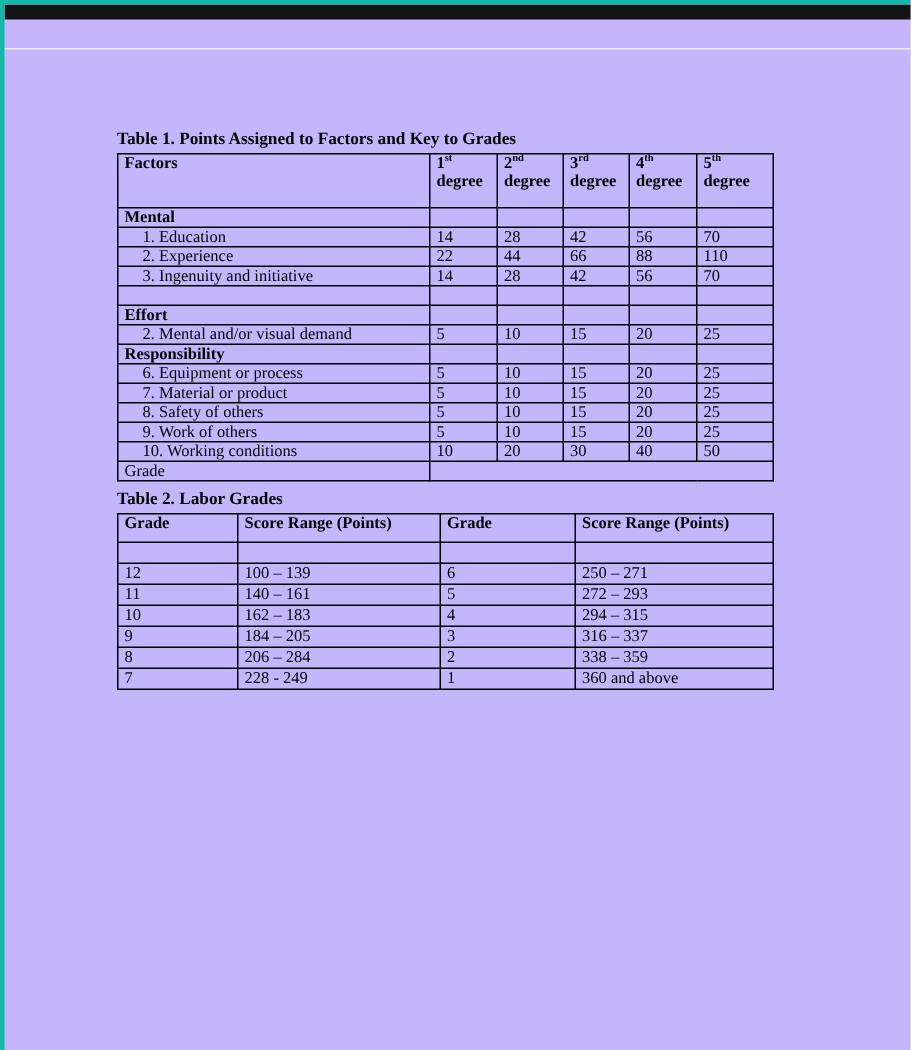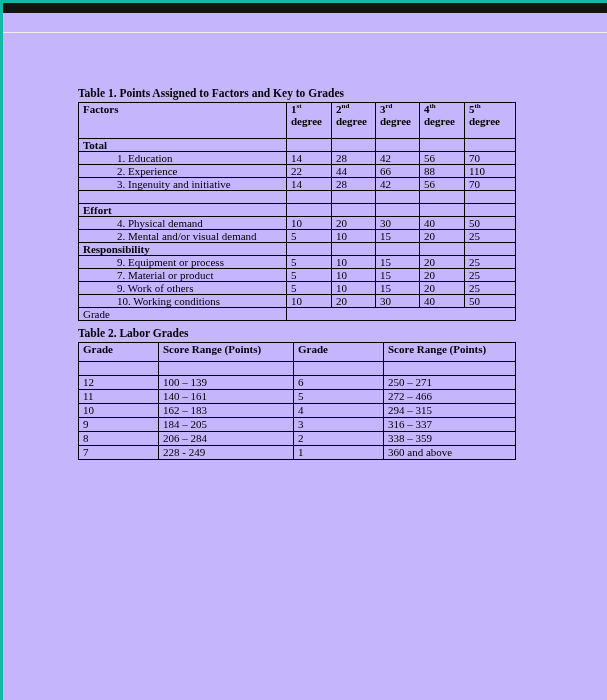--- a/index.html
+++ b/index.html
@@ -26,21 +26,21 @@
     vertical-align:top;
     padding:0 2px 0 4px;
     line-height:12px;
     overflow:hidden;
     white-space:nowrap;
   }
   th{font-weight:bold;}
   .t1 tr{height:13px;}
   .t1 thead tr{height:36px;}
   .section-cell{font-weight:bold;}
-  .item-cell{padding-left:38px;margin-left:20px;}
+  .item-cell{padding-left:16px;margin-left:20px;}
   sup{font-size:7px;line-height:0;}
   .t2 thead tr{height:19px;}
   .t2 tr{height:14px;}
 </style>
 </head>
 <body>
 
 <div class="page">
   <div class="topbar"></div>
   <div class="chrome-line"></div>
@@ -63,21 +63,21 @@
             <th>Factors</th>
             <th><span>1</span><sup>st</sup><br><span>degree</span></th>
             <th><span>2</span><sup>nd</sup><br><span>degree</span></th>
             <th><span>3</span><sup>rd</sup><br><span>degree</span></th>
             <th><span>4</span><sup>th</sup><br><span>degree</span></th>
             <th><span>5</span><sup>th</sup><br><span>degree</span></th>
           </tr>
         </thead>
       <tbody id="t1-body">
           <tr>
-            <td class="section-cell">Total</td>
+            <td class="section-cell">Mental</td>
             <td></td>
             <td></td>
             <td></td>
             <td></td>
             <td></td>
           </tr>
           <tr>
             <td class="item-cell">1. Education</td>
             <td>14</td>
             <td>28</td>
@@ -111,53 +111,53 @@
           </tr>
           <tr>
             <td class="section-cell">Effort</td>
             <td></td>
             <td></td>
             <td></td>
             <td></td>
             <td></td>
           </tr>
           <tr>
-            <td class="item-cell">4. Physical demand</td>
-            <td>10</td>
-            <td>20</td>
-            <td>30</td>
-            <td>40</td>
-            <td>50</td>
-          </tr>
-          <tr>
             <td class="item-cell">2. Mental and/or visual demand</td>
             <td>5</td>
             <td>10</td>
             <td>15</td>
             <td>20</td>
             <td>25</td>
           </tr>
           <tr>
             <td class="section-cell">Responsibility</td>
             <td></td>
             <td></td>
             <td></td>
             <td></td>
             <td></td>
           </tr>
           <tr>
-            <td class="item-cell">9. Equipment or process</td>
+            <td class="item-cell">6. Equipment or process</td>
             <td>5</td>
             <td>10</td>
             <td>15</td>
             <td>20</td>
             <td>25</td>
           </tr>
           <tr>
             <td class="item-cell">7. Material or product</td>
+            <td>5</td>
+            <td>10</td>
+            <td>15</td>
+            <td>20</td>
+            <td>25</td>
+          </tr>
+          <tr>
+            <td class="item-cell">8. Safety of others</td>
             <td>5</td>
             <td>10</td>
             <td>15</td>
             <td>20</td>
             <td>25</td>
           </tr>
           <tr>
             <td class="item-cell">9. Work of others</td>
             <td>5</td>
             <td>10</td>
@@ -207,21 +207,21 @@
           <tr>
             <td>12</td>
             <td>100 – 139</td>
             <td>6</td>
             <td>250 – 271</td>
           </tr>
           <tr>
             <td>11</td>
             <td>140 – 161</td>
             <td>5</td>
-            <td>272 – 466</td>
+            <td>272 – 293</td>
           </tr>
           <tr>
             <td>10</td>
             <td>162 – 183</td>
             <td>4</td>
             <td>294 – 315</td>
           </tr>
           <tr>
             <td>9</td>
             <td>184 – 205</td>

